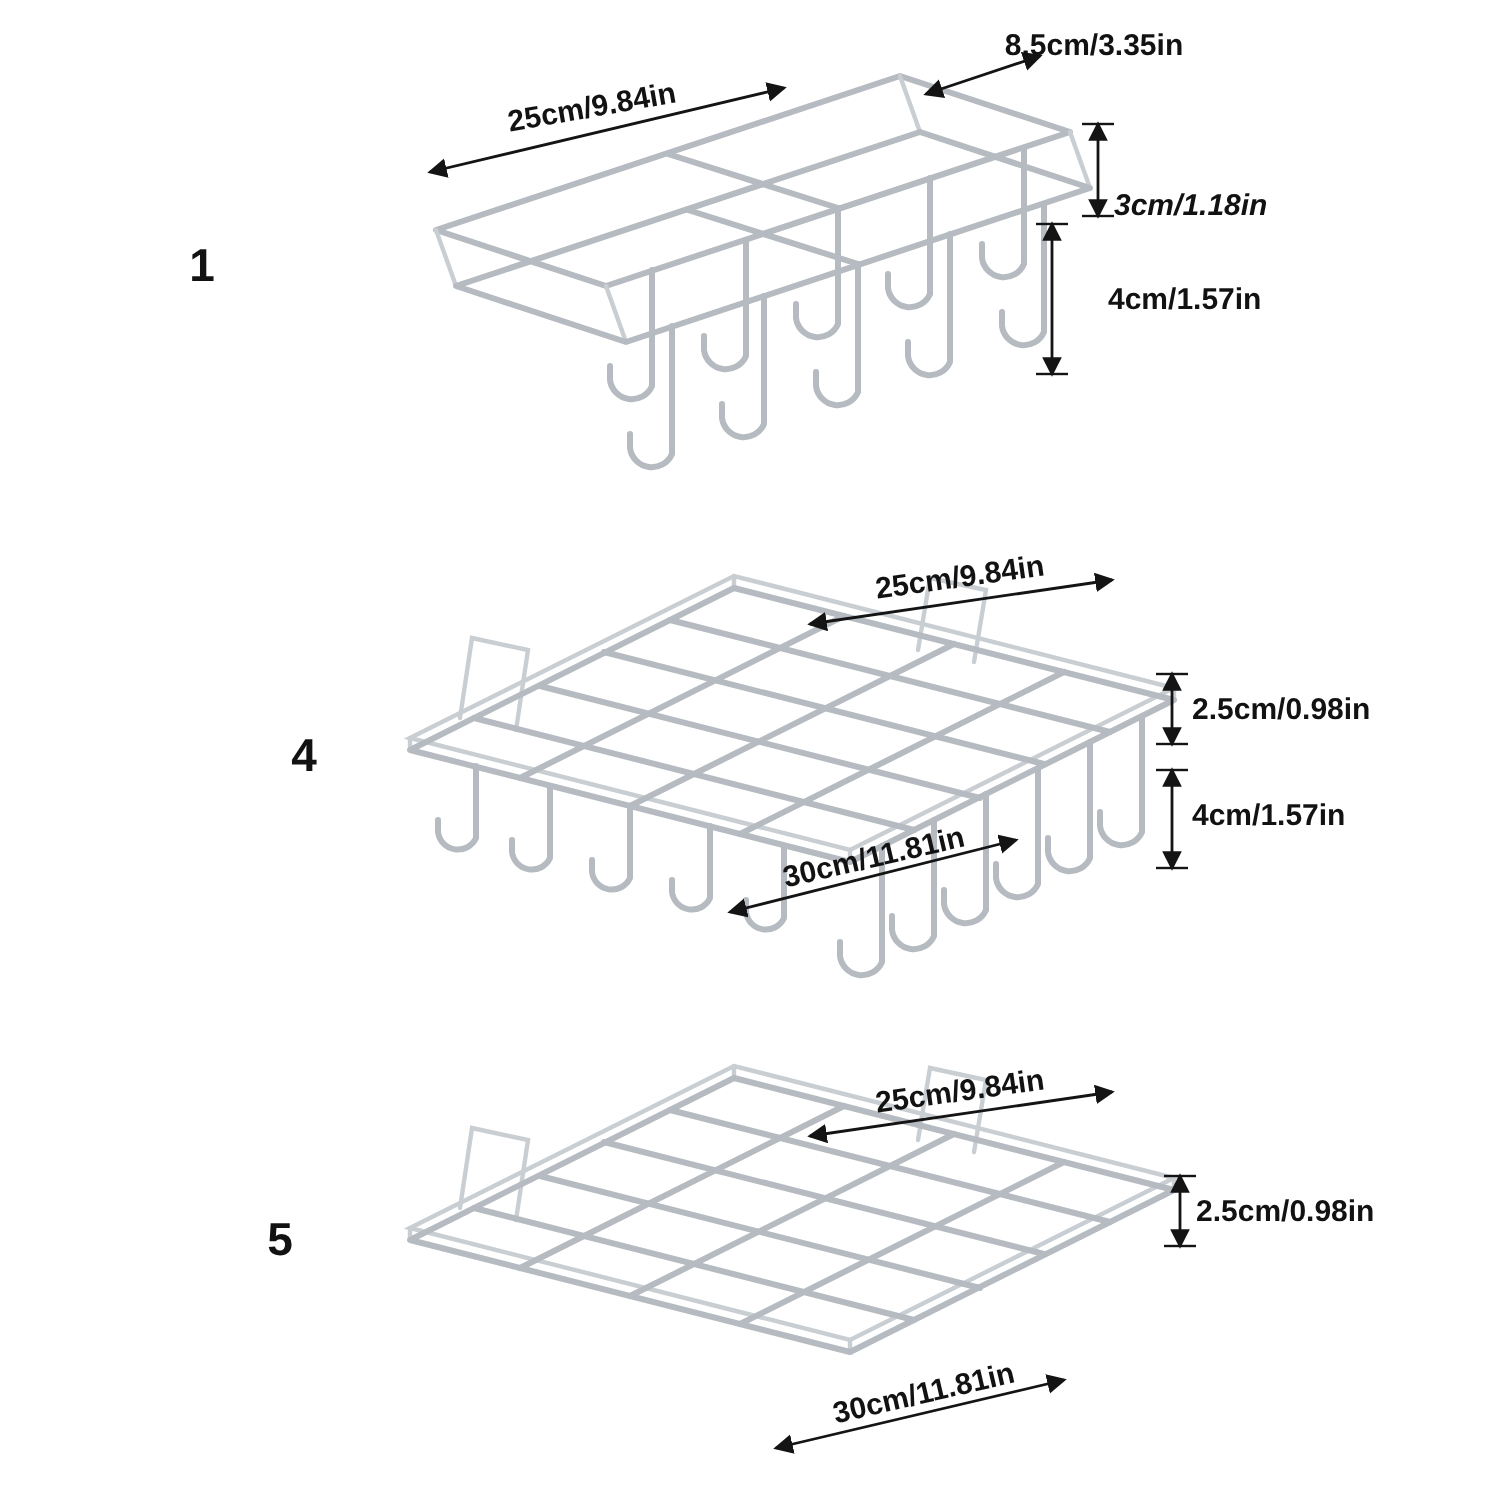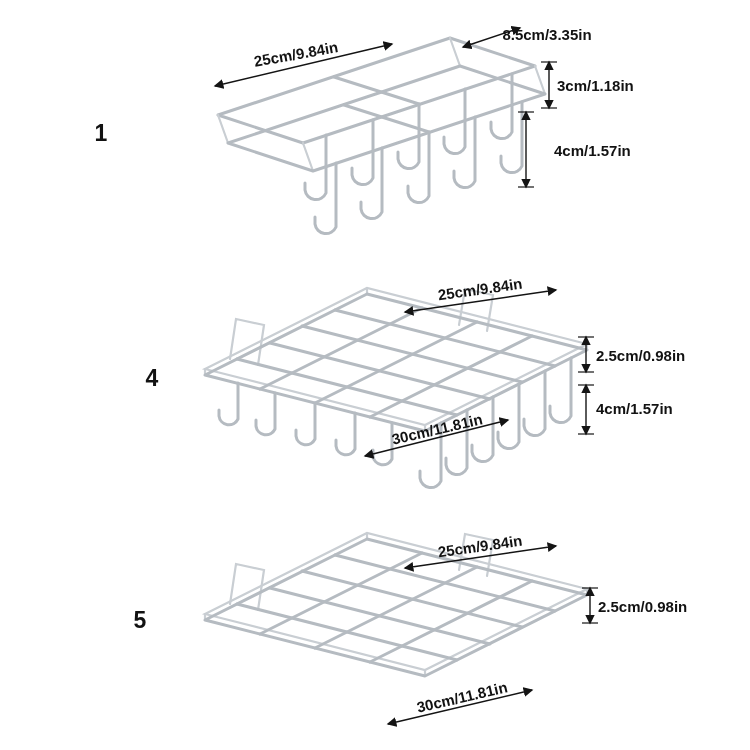--- a/index.html
+++ b/index.html
@@ -74,22 +74,22 @@
       </g>
       <g>
         <line class="tick" x1="333" y1="94" x2="349" y2="94"></line>
         <line class="tick" x1="333" y1="169" x2="349" y2="169"></line>
         <line class="dim" x1="341" y1="94" x2="341" y2="169" marker-start="url(#arr1)" marker-end="url(#arr1)"></line>
       </g>
     </svg>
   </div>
 
   <div class="lbl" style="left:296px;top:54px;transform:translate(-50%,-50%) rotate(-10deg);">25cm/9.84in</div>
-  <div class="lbl" style="left:547px;top:34px;transform:translate(-50%,-50%);">8.5cm/3.35in</div>
-  <div class="lbl" style="left:557px;top:85px;transform:translateY(-50%);">3cm/1.18in</div>
+  <div class="lbl" style="left:547px;top:23px;transform:translate(-50%,-50%);">8.5cm/3.35in</div>
+  <div class="lbl" style="left:557px;top:103px;transform:translateY(-50%);font-style:italic;">3cm/1.18in</div>
   <div class="lbl" style="left:554px;top:150px;transform:translateY(-50%);">4cm/1.57in</div>
 
   <div class="num" style="left:152px;top:378px;">4</div>
 
   <div class="rackbox" style="left:185px;top:280px;width:435px;height:240px;">
     <svg width="435" height="240" viewBox="0 0 435 240">
       <defs>
         <marker id="arr4" markerWidth="9" markerHeight="9" refX="6" refY="3.5" orient="auto-start-reverse">
           <path d="M0,0 L7,3.5 L0,7 z" fill="#141414"></path>
         </marker>

